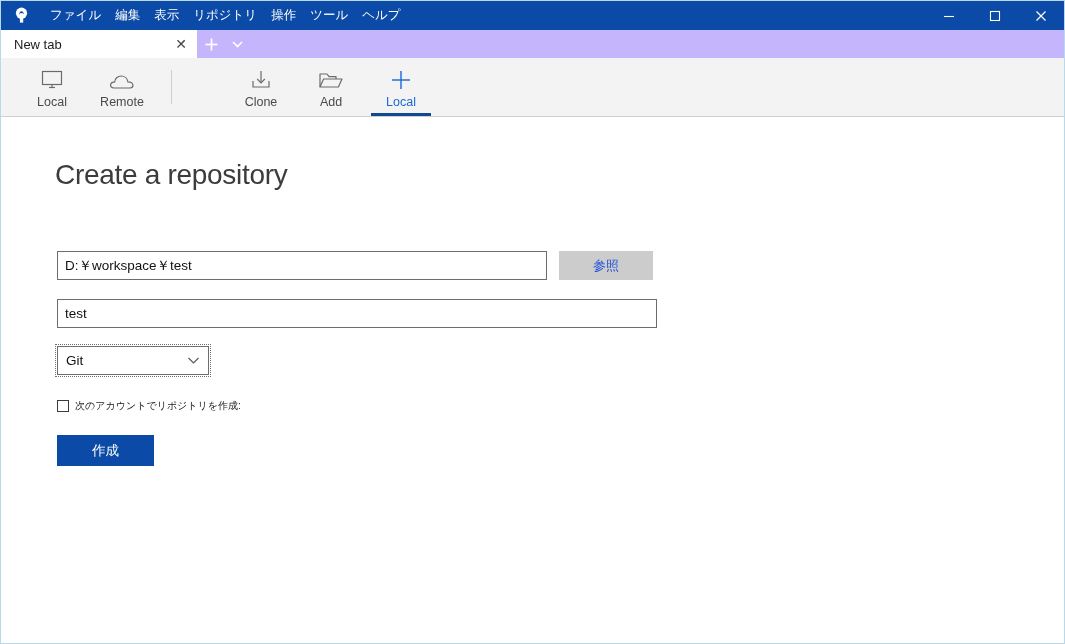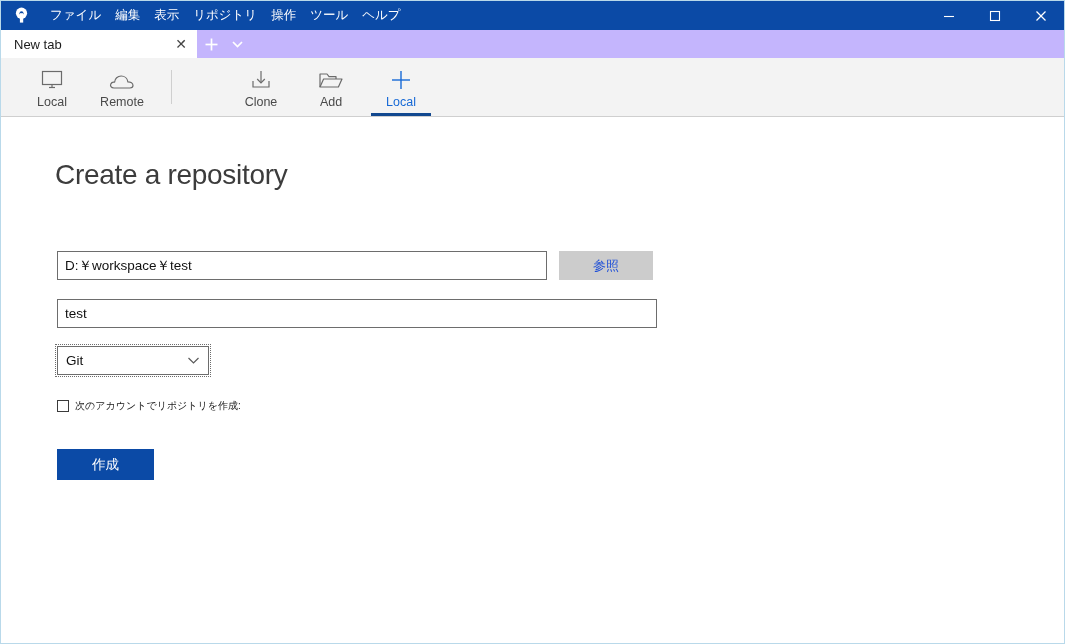--- a/index.html
+++ b/index.html
@@ -286,21 +286,20 @@
   .primary-btn {
     width: 97px;
     height: 31px;
     background: #0b4aa6;
     color: #ffffff;
     font-size: 13.5px;
     display: flex;
     align-items: center;
     justify-content: center;
     box-sizing: border-box;
-    margin-top: 14px;
   }
 </style>
 </head>
 <body>
 
 <div class="window">
 
   <div class="titlebar">
     <div class="app-logo">
       <svg width="19" height="19" viewBox="0 0 19 19">

